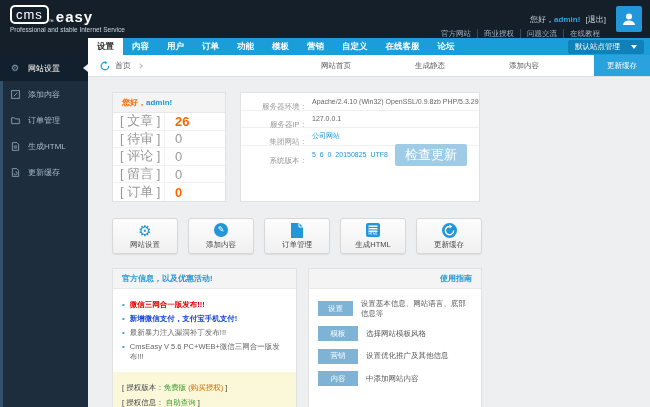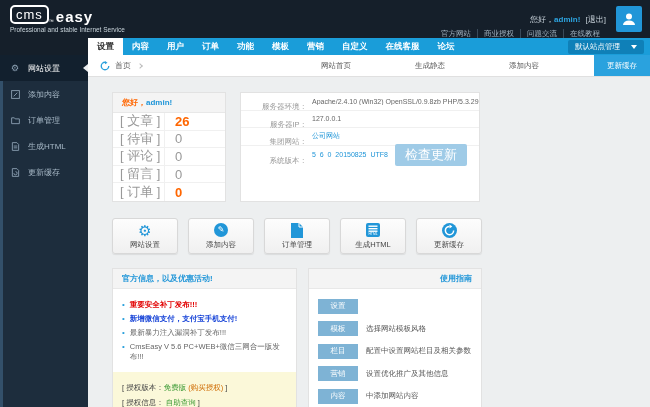--- a/index.html
+++ b/index.html
@@ -313,21 +313,21 @@
         </div>
       </div>
 
       <div class="row-bottom">
 
         <div class="panel p-news">
           <div class="panel-h">官方信息，以及优惠活动!</div>
           <div class="news-list">
             <div class="news-item red">
               <span class="news-dot">•</span>
-              <span class="news-text">重要安全补丁发布!!!</span>
+              <span class="news-text">微信三网合一版发布!!!</span>
             </div>
             <div class="news-item blue">
               <span class="news-dot">•</span>
               <span class="news-text">新增微信支付，支付宝手机支付!</span>
             </div>
             <div class="news-item">
               <span class="news-dot">•</span>
               <span class="news-text">最新暴力注入漏洞补丁发布!!!</span>
             </div>
             <div class="news-item">
@@ -344,30 +344,27 @@
             </div>
 
           </div>
         </div>
 
         <div class="panel p-guide">
           <div class="panel-h">使用指南</div>
           <div class="guide-list">
             <div class="guide-row">
               <span class="g-badge">设置</span>
+              <span class="g-desc">设置基本信息、网站语言、底部信息等</span>
             </div>
             <div class="guide-row">
               <span class="g-badge">模板</span>
               <span class="g-desc">选择网站模板风格</span>
             </div>
             <div class="guide-row">
-              <span class="g-badge">栏目</span>
-              <span class="g-desc">配置中设置网站栏目及相关参数</span>
-            </div>
-            <div class="guide-row">
               <span class="g-badge">营销</span>
               <span class="g-desc">设置优化推广及其他信息</span>
             </div>
             <div class="guide-row">
               <span class="g-badge">内容</span>
               <span class="g-desc">中添加网站内容</span>
             </div>
           </div>
         </div>
       </div>

